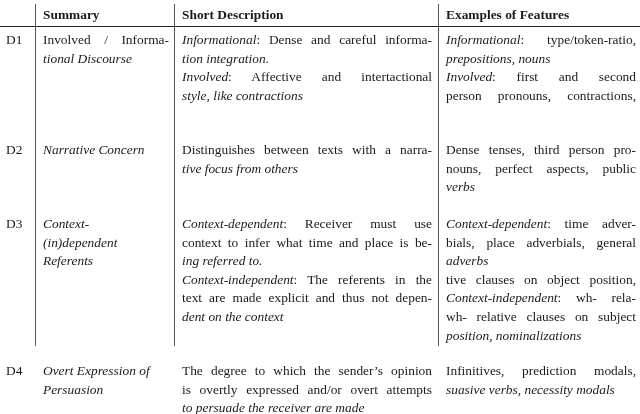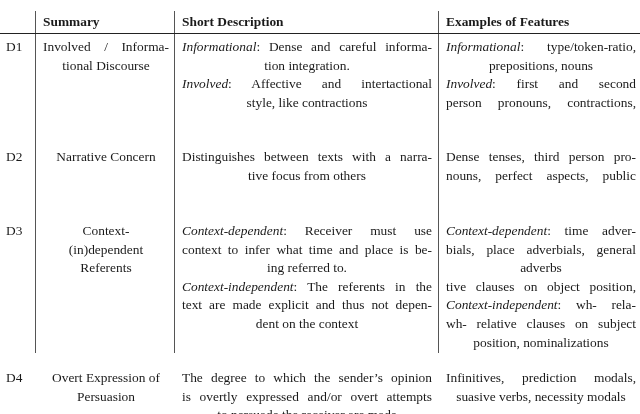--- a/index.html
+++ b/index.html
@@ -13,21 +13,21 @@
     overflow: hidden;
     position: relative;
     font-family: "Liberation Serif", "DejaVu Serif", serif;
     color: #1a1a1a;
     font-size: 13.4px;
     line-height: 18.6px;
   }
   .table {
     position: absolute;
     left: 0;
-    top: 11px;
+    top: 4px;
     width: 640px;
     height: 342px;
   }
   .vline {
     position: absolute;
     top: 0;
     bottom: 0;
     width: 1px;
     background: #555;
   }
@@ -46,21 +46,21 @@
   .hdr {
     font-weight: bold;
     position: absolute;
     top: 2px;
   }
   .id { left: 6px; width: 26px; text-align: left; }
   .sum { left: 43px; width: 126px; text-align: left; }
   .desc { left: 182px; width: 250px; }
   .ex { left: 446px; width: 190px; }
   .just { text-align: justify; text-align-last: justify; display: block; }
-  .last { display: block; text-align: center; }
+  .last { display: block; text-align: left; font-style: italic; }
   i { font-style: italic; }
 </style>
 </head>
 <body>
 
 <div class="table">
 
   <div class="vline" style="left:35px"></div>
   <div class="vline" style="left:174px"></div>
   <div class="vline" style="left:438px"></div>
@@ -98,20 +98,21 @@
     <div class="cell sum" style="top:137px">
       <span class="last">Narrative Concern</span>
     </div>
     <div class="cell desc" style="top:137px">
       <span class="just">Distinguishes between texts with a narra-</span>
       <span class="last">tive focus from others</span>
     </div>
     <div class="cell ex" style="top:137px">
       <span class="just">Dense tenses, third person pro-</span>
       <span class="just">nouns, perfect aspects, public</span>
+      <span class="last">verbs</span>
     </div>
   </div>
 
   <div>
     <div class="cell id" style="top:211px">D3</div>
     <div class="cell sum" style="top:211px">
       <span class="last">Context-</span>
       <span class="last">(in)dependent</span>
       <span class="last">Referents</span>
     </div>

